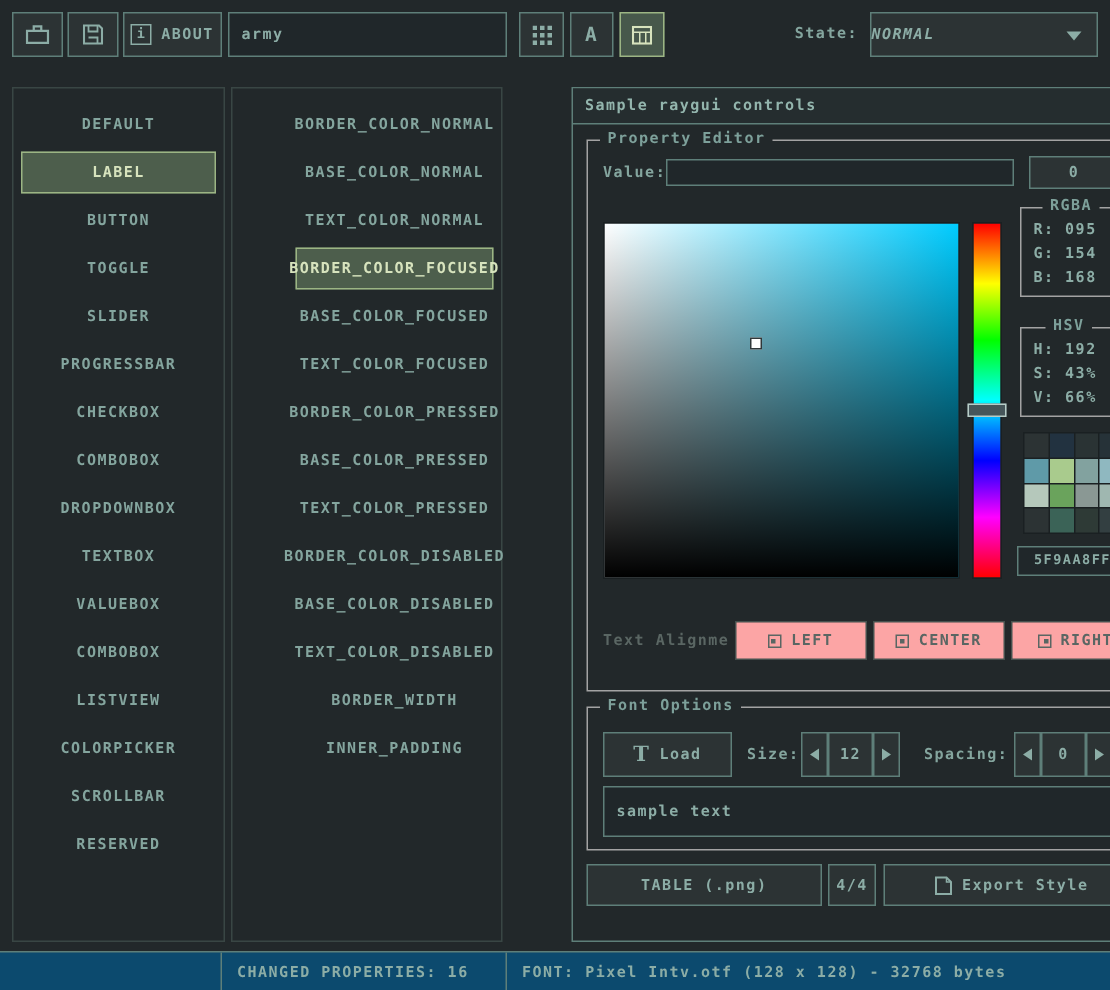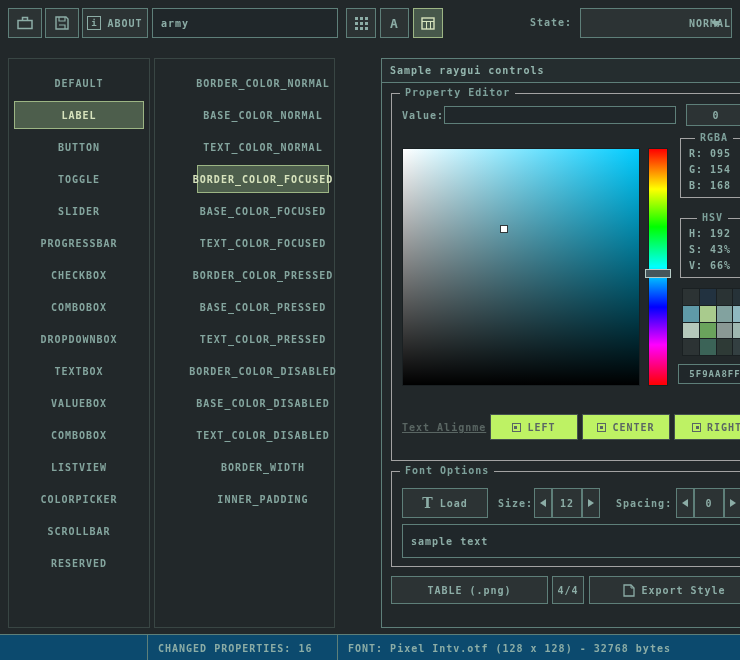--- a/index.html
+++ b/index.html
@@ -17,38 +17,38 @@
     position:absolute;
     background:#2c3334;
     border:1px solid #5e7f79;
     color:#8cada6;
     display:flex; align-items:center; justify-content:center;
     gap:6px;
     font-size:10px; font-weight:bold; letter-spacing:1px;
     cursor:pointer;
   }
   .btn.active { background:#47584b; border-color:#9cb584; color:#d7e3bd; }
-  .btn.disabled { background:#bef264; border-color:#45514e; color:#5a6663; cursor:default; }
+  .btn.disabled { background:#fca5a5; border-color:#45514e; color:#5a6663; cursor:default; }
 
   .inputbox {
     position:absolute;
     background:#20272a;
     border:1px solid #5e7f79;
     color:#8cada6;
     font-family:inherit; font-size:10px; font-weight:bold; letter-spacing:1px;
     padding:0 8px;
     display:flex; align-items:center;
   }
   input.inputbox { outline:none; }
 
   .label { position:absolute; font-size:10px; font-weight:bold; letter-spacing:1px; color:#84a59e; white-space:nowrap; }
-  .label.dim { color:#5a6663;text-decoration:underline; }
-
-  
-  .dropdown { justify-content:flex-end; }
+  .label.dim { color:#5a6663; }
+
+  
+  .dropdown { justify-content:flex-start;font-style:italic; }
   .dd-arrow { position:absolute; right:10px; top:12px; width:0; height:0;
     border-left:5px solid transparent; border-right:5px solid transparent; border-top:6px solid #8cada6; }
 
   
   .listpanel {
     position:absolute;
     border:1px solid #394644;
     padding-top:10px;
   }
   .list-item {

